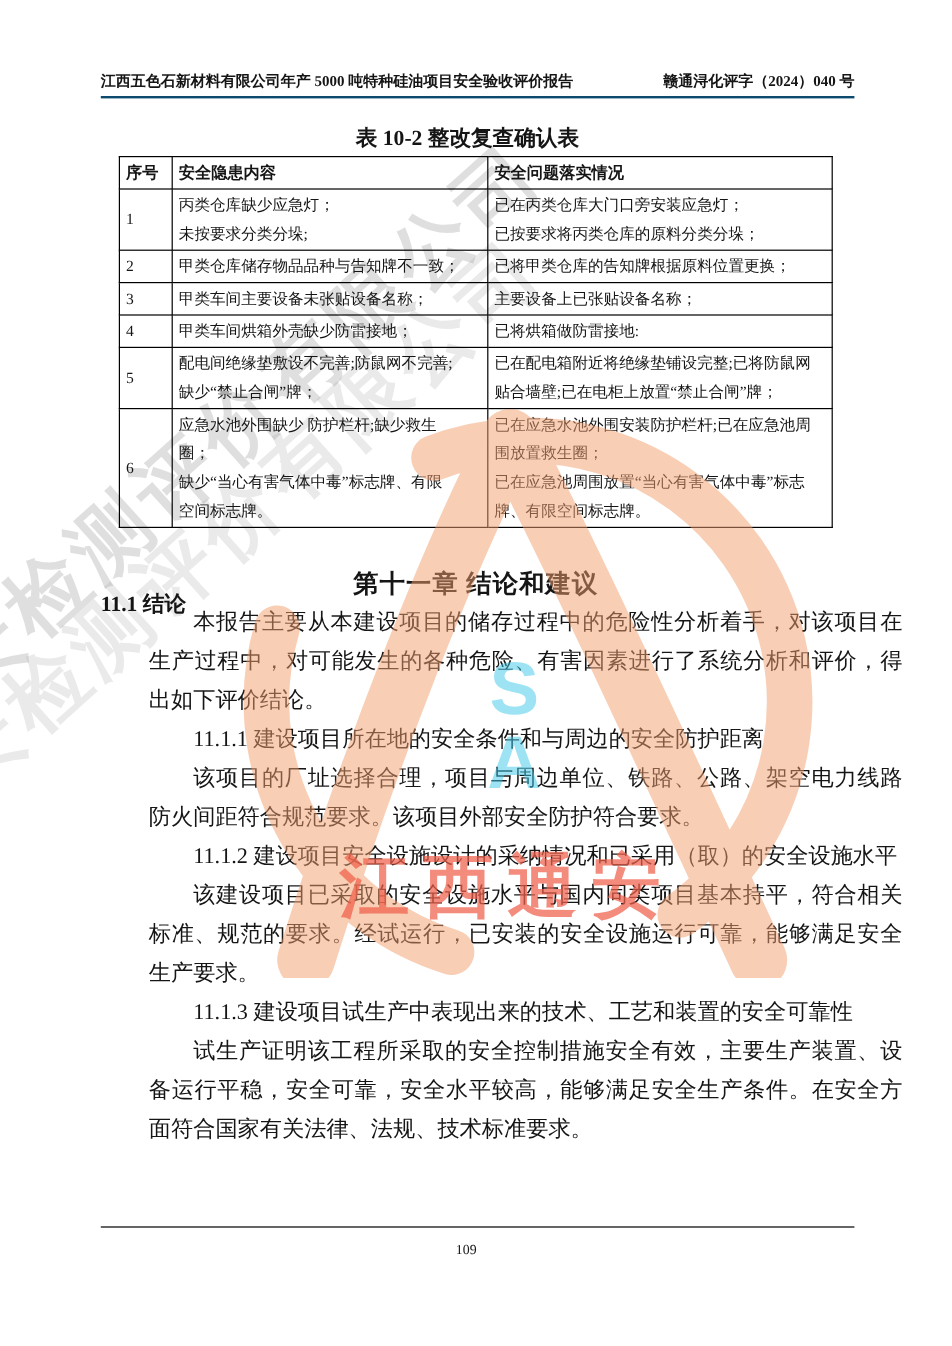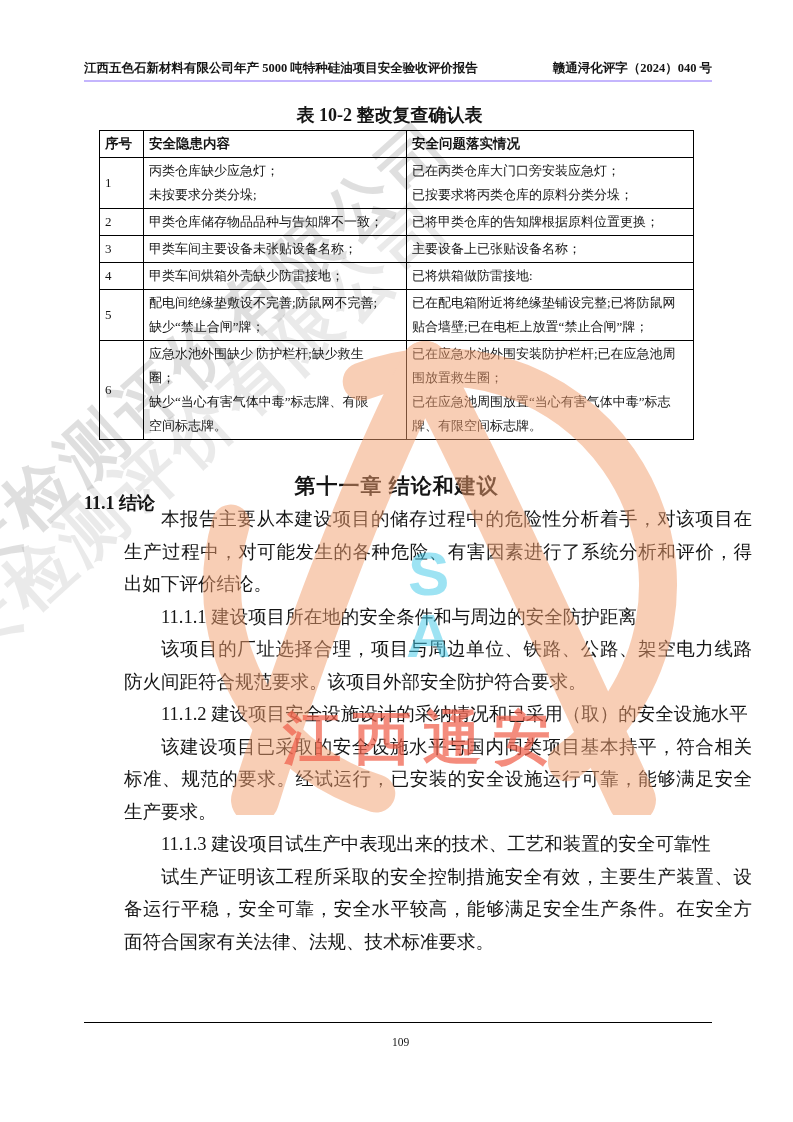--- a/index.html
+++ b/index.html
@@ -10,21 +10,21 @@
     background:#ffffff;
     overflow:hidden;
     font-family:"Liberation Serif","DejaVu Serif",serif;
     color:#151515;
   }
   
   .doc-header{
     position:absolute;left:84px;top:60px;width:628px;
     display:flex;justify-content:space-between;align-items:flex-end;
     font-size:12.5px;font-weight:bold;
-    border-bottom:2px solid #c4b5fd;
+    border-bottom:2px solid #0c4a6e;
     padding-bottom:3px;
   }
   
   .table-title{
     position:absolute;left:0;top:103px;width:779px;
     text-align:center;font-size:18px;font-weight:bold;
   }
   table.confirm{
     position:absolute;left:99px;top:130px;
     width:594px;border-collapse:collapse;table-layout:fixed;
@@ -54,21 +54,21 @@
     text-align:justify;
     margin-left:40px;
   }
   .body-block p{margin:0;text-indent:2em;}
   
   .footer-rule{
     position:absolute;left:84px;top:1022px;width:628px;
     border-top:1.5px solid #000;height:0;
   }
   .page-number{
-    position:absolute;left:12px;top:1036px;width:777px;
+    position:absolute;left:0;top:1036px;width:777px;
     text-align:center;font-size:11.5px;
   }
   
   .wm{position:absolute;pointer-events:none;user-select:none;}
   .wm-diag{
     left:-60px;top:520px;width:1000px;
     transform:rotate(-42deg);transform-origin:120px 300px;
     font-size:66px;letter-spacing:6px;font-weight:bold;
     color:rgba(150,150,150,0.30);
     white-space:nowrap;z-index:1;

